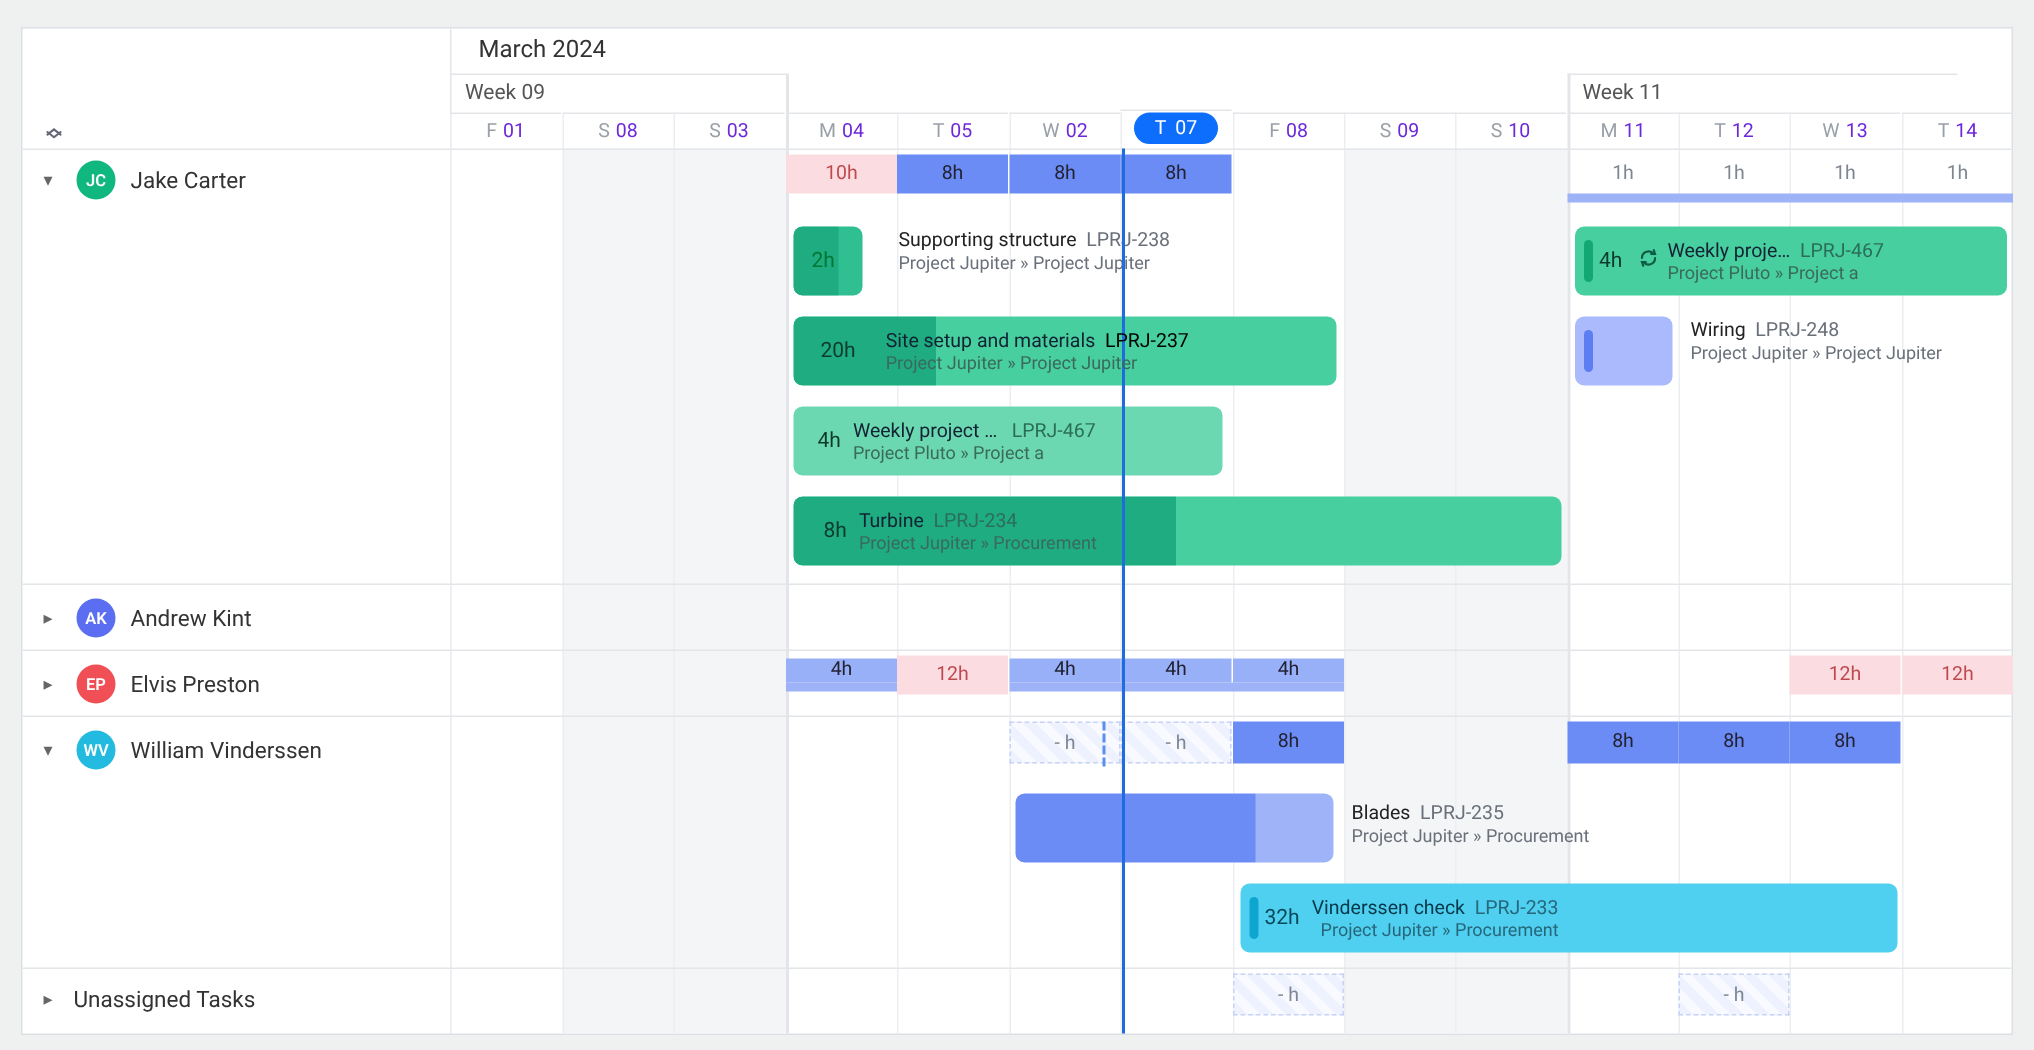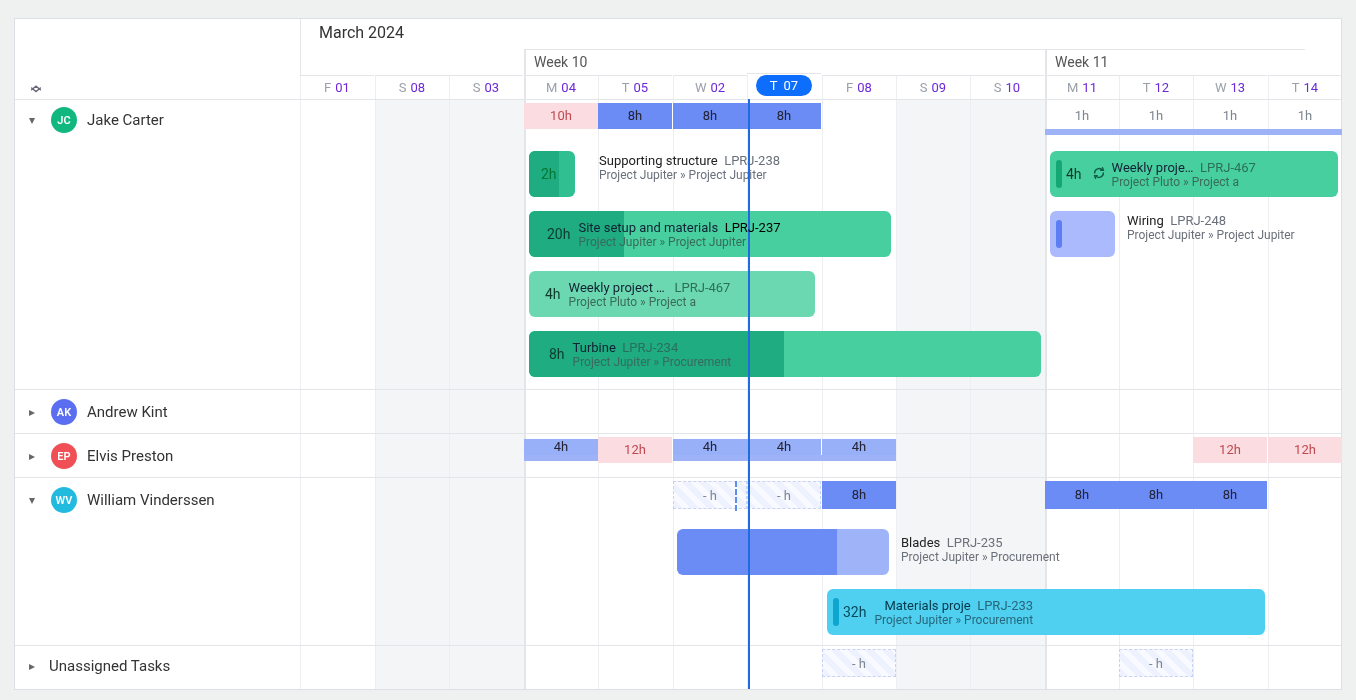--- a/index.html
+++ b/index.html
@@ -79,21 +79,21 @@
     <div class="col" style="left:807px;"></div>
     <div class="col" style="left:881px;"></div>
     <div class="col" style="left:955px;"></div>
     <div class="col col-strong" style="left:1030px; top:30px;"></div>
     <div class="col" style="left:1104px;"></div>
     <div class="col" style="left:1178px;"></div>
     <div class="col" style="left:1253px;"></div>
 
     <div class="month">March 2024</div>
 
-    <div class="week" style="left:509px; width:521px;">Week 10</div>
+    <div class="week" style="left:285px; width:224px;">Week 09</div>
     <div class="week" style="left:1030px; width:260px;">Week 11</div>
 
     <div class="day" style="left:285px; width:74px;">
         <span class="dw">F</span>
         <span class="dn">01</span>
       </div>
     <div class="day" style="left:360px; width:74px;">
         <span class="dw">S</span>
         <span class="dn">08</span>
       </div>
@@ -180,21 +180,21 @@
 
     <div class="task task-dgreen" style="left:514px; top:132px; width:46px; height:46px;">
       <div style="position:absolute;left:0;top:0;bottom:0;width:30px;background:#1eac80;"></div>
       <span class="hrs" style="color:#073; margin-left:12px;">2h</span>
     </div>
     <div class="lbl-outside" style="left:584px; top:134px;">
       <div class="title"><span>Supporting structure</span>&nbsp;&nbsp;<span style="color:#6a707a;">LPRJ-238</span></div>
       <div class="sub">Project Jupiter » Project Jupiter</div>
     </div>
 
-    <div class="task task-green" style="left:514px; top:192px; width:362px; height:46px;">
+    <div class="task task-green" style="left:514px; top:192px; width:362px; height:46px;gap:12px;">
       <div style="position:absolute;left:0;top:0;bottom:0;width:95px;background:#1eac80;"></div>
       <span class="hrs" style="margin-left:18px;">20h</span>
       <div class="txtwrap">
         <div class="title"><span>Site setup and materials</span>&nbsp;&nbsp;<span style="color:#000000;">LPRJ-237</span></div>
         <div class="sub">Project Jupiter » Project Jupiter</div>
       </div>
     </div>
 
     <div class="task task-ltgreen" style="left:514px; top:252px; width:286px; height:46px;">
       <div class="handle"></div>
@@ -278,21 +278,21 @@
     </div>
     <div class="lbl-outside" style="left:886px; top:516px;">
       <div class="title"><span>Blades</span>&nbsp;&nbsp;<span style="color:#6a707a;">LPRJ-235</span></div>
       <div class="sub">Project Jupiter » Procurement</div>
     </div>
 
     <div class="task task-cyan" style="left:812px; top:570px; width:438px; height:46px;">
       <div class="handle"></div>
       <span class="hrs" style="color:#06495b;">32h</span>
       <div class="txtwrap">
-        <div class="title" style="color:#05384a;"><span>Materials proje</span>&nbsp;&nbsp;<span style="color:#27677b;">LPRJ-233</span></div>
+        <div class="title" style="color:#05384a;"><span>Vinderssen check</span>&nbsp;&nbsp;<span style="color:#27677b;">LPRJ-233</span></div>
         <div class="sub" style="color:#27677b;">Project Jupiter » Procurement</div>
       </div>
     </div>
 
     <div class="row-label" style="top:638px;">
       <span class="chev">▸</span>
       <span class="name" style="margin-left:6px;">Unassigned Tasks</span>
     </div>
     <div class="hcell ghost hatch" style="left:807px; top:630px; width:74px; height:28px; line-height:28px; border:1px dashed #c8d2f5;">- h</div>
     <div class="hcell ghost hatch" style="left:1104px; top:630px; width:74px; height:28px; line-height:28px; border:1px dashed #c8d2f5;">- h</div>

